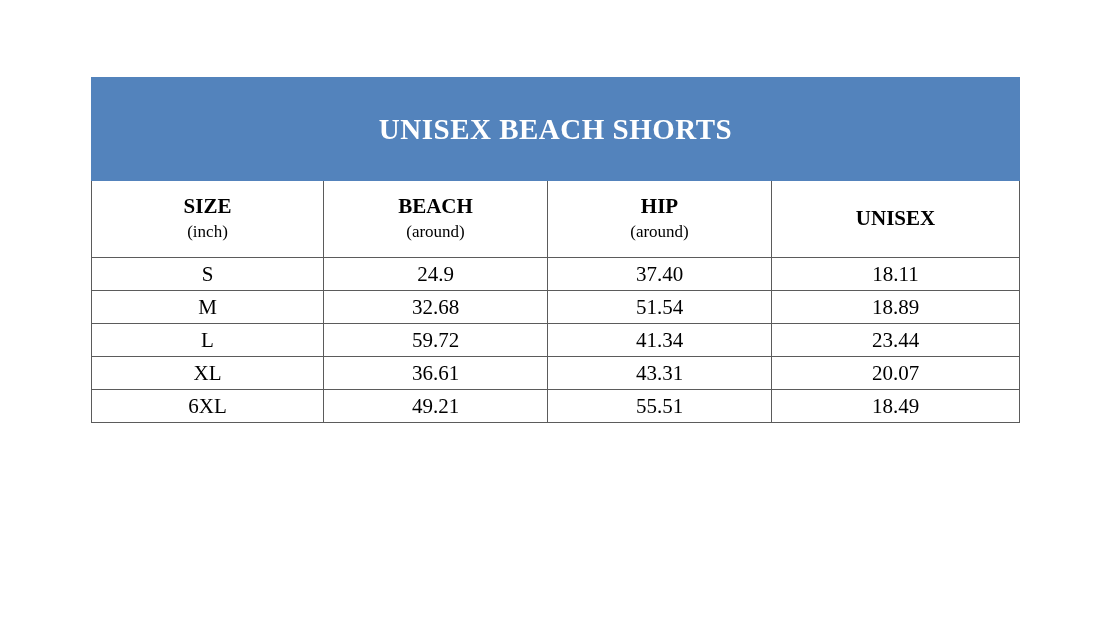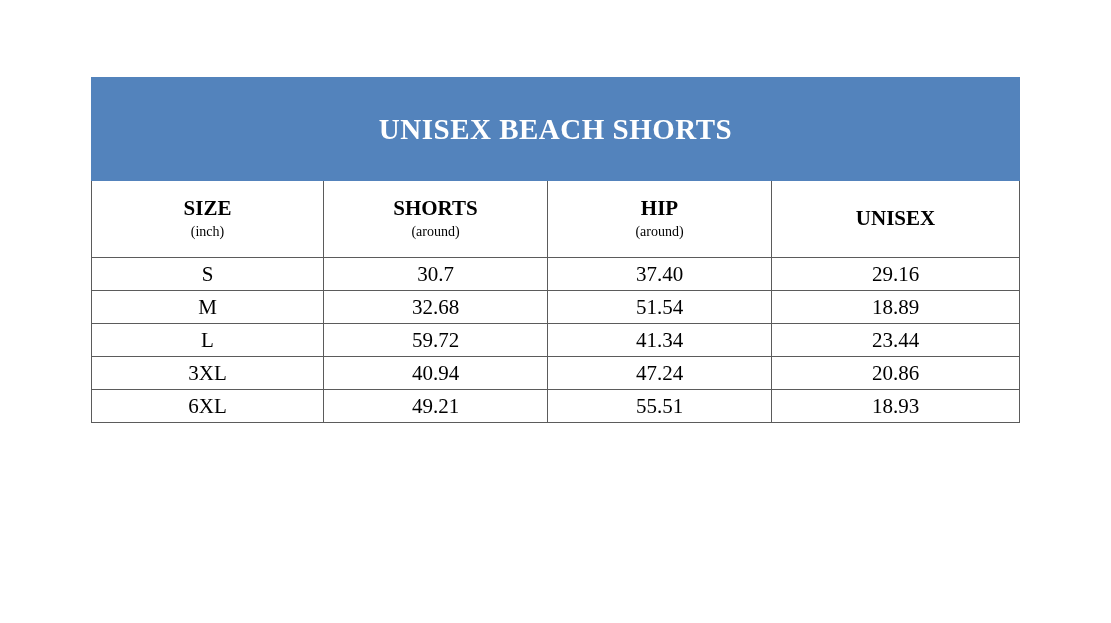--- a/index.html
+++ b/index.html
@@ -50,21 +50,21 @@
     font-weight: bold;
     color: #000000;
     height: 66px;
     padding: 4px 0 6px 0;
     vertical-align: middle;
     line-height: 1.35;
   }
   .head-cell .sub {
     display: block;
     font-weight: normal;
-    font-size: 14px;
+    font-size: 17px;
     text-align: center;
   }
   .body-cell {
     border: 1px solid #5b5b5b;
     text-align: center;
     font-size: 21px;
     color: #000000;
     height: 32px;
     padding: 0;
     line-height: 32px;
@@ -84,58 +84,58 @@
     <tbody>
       <tr>
         <td class="title-cell" colspan="4">UNISEX BEACH SHORTS</td>
       </tr>
       <tr>
         <td class="head-cell">
           <span>SIZE</span>
           <span class="sub">(inch)</span>
         </td>
         <td class="head-cell">
-          <span>SHORTS</span>
+          <span>BEACH</span>
           <span class="sub">(around)</span>
         </td>
         <td class="head-cell">
           <span>HIP</span>
           <span class="sub">(around)</span>
         </td>
         <td class="head-cell">
           <span>UNISEX</span>
           <span class="sub"></span>
         </td>
       </tr>
 
       <tr>
         <td class="body-cell">S</td>
-        <td class="body-cell">30.7</td>
+        <td class="body-cell">24.9</td>
         <td class="body-cell">37.40</td>
-        <td class="body-cell">29.16</td>
+        <td class="body-cell">18.11</td>
       </tr>
       <tr>
         <td class="body-cell">M</td>
         <td class="body-cell">32.68</td>
         <td class="body-cell">51.54</td>
         <td class="body-cell">18.89</td>
       </tr>
       <tr>
         <td class="body-cell">L</td>
         <td class="body-cell">59.72</td>
         <td class="body-cell">41.34</td>
         <td class="body-cell">23.44</td>
       </tr>
       <tr>
-        <td class="body-cell">3XL</td>
-        <td class="body-cell">40.94</td>
-        <td class="body-cell">47.24</td>
-        <td class="body-cell">20.86</td>
+        <td class="body-cell">XL</td>
+        <td class="body-cell">36.61</td>
+        <td class="body-cell">43.31</td>
+        <td class="body-cell">20.07</td>
       </tr>
       <tr>
         <td class="body-cell">6XL</td>
         <td class="body-cell">49.21</td>
         <td class="body-cell">55.51</td>
-        <td class="body-cell">18.93</td>
+        <td class="body-cell">18.49</td>
       </tr>
     </tbody>
   </table>
 </div>
 
 </body></html>

